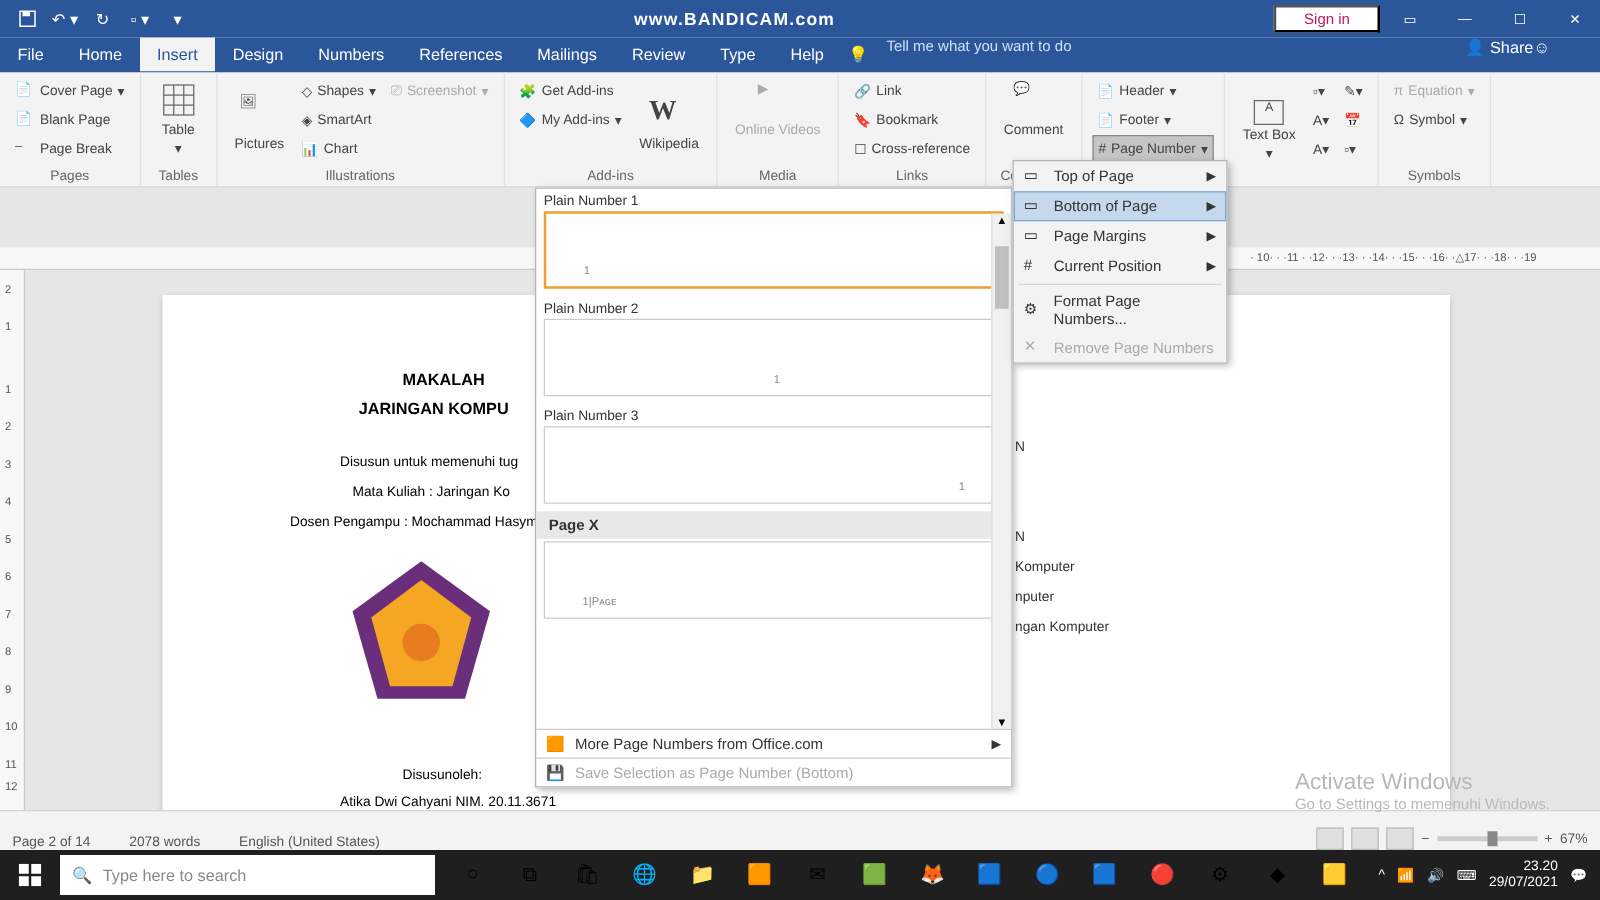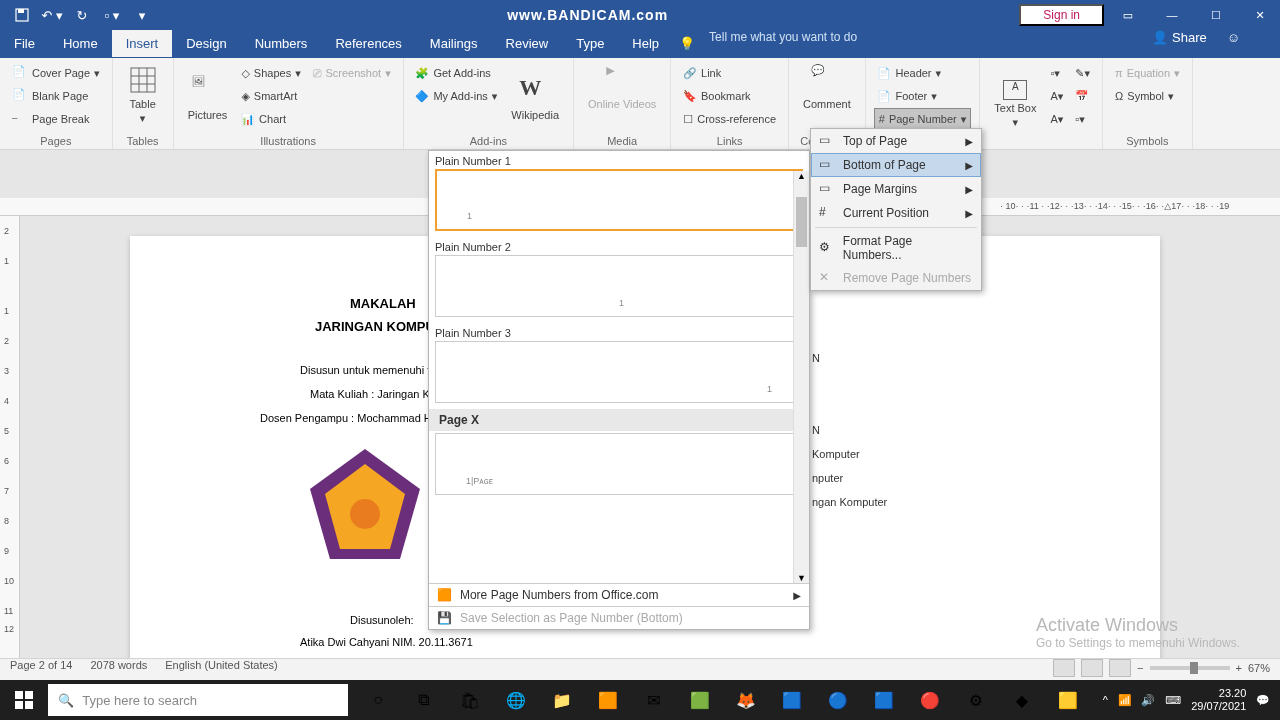--- a/index.html
+++ b/index.html
@@ -10,41 +10,41 @@
 .qat-btn { width: 28px; height: 26px; display: flex; align-items: center; justify-content: center; color: white; font-size: 13px; }
 .titlebar-center { color: white; font-size: 14px; font-weight: bold; letter-spacing: 1px; }
 .titlebar-right { display: flex; align-items: center; gap: 4px; }
 .win-btn { width: 40px; height: 30px; display: flex; align-items: center; justify-content: center; color: white; font-size: 11px; }
 .signin-btn { background: white; color: #be185d; padding: 2px 22px; font-size: 12px; }
 
 .menubar { height: 28px; background: #2b579a; display: flex; align-items: flex-start; }
 .menu-tab { padding: 6px 14px; color: white; font-size: 13px; }
 .menu-tab.active { background: #f3f3f3; color: #2b579a; }
 .tellme { color: #cfe0f5; font-size: 12px; margin-left: 8px; }
-.share-area { margin-left: auto; color: white; font-size: 13px; padding-right: 40px; display: flex; gap: 20px; }
+.share-area { margin-left: auto; color: white; font-size: 13px; padding-right: 40px; display: flex; gap: 0; }
 
 .ribbon { height: 92px; background: #f3f3f3; border-bottom: 1px solid #d4d4d4; display: flex; }
 .ribbon-group { border-right: 1px solid #e1e1e1; padding: 4px 8px 2px; display: flex; flex-direction: column; justify-content: space-between; }
 .ribbon-group-label { font-size: 11px; color: #666; text-align: center; padding-top: 2px; }
 .ribbon-items { display: flex; gap: 4px; flex: 1; }
 .ribbon-btn-v { display: flex; flex-direction: column; align-items: center; justify-content: center; padding: 2px 6px; font-size: 11px; color: #444; gap: 2px; }
 .ribbon-btn-h { display: flex; align-items: center; gap: 4px; font-size: 11px; color: #444; padding: 2px 4px; height: 22px; }
 .ribbon-btn-h.highlighted { background: #c5c5c5; border: 1px solid #888; }
 .ribbon-col { display: flex; flex-direction: column; gap: 1px; }
 .ribbon-icon { width: 16px; height: 16px; display: inline-block; }
 .ribbon-icon-lg { width: 32px; height: 32px; display: inline-block; }
 
 .ruler-h { height: 18px; background: #f8f8f8; border-bottom: 1px solid #ccc; position: relative; font-size: 9px; color: #555; margin-top: 48px; }
 .ruler-h span { position: absolute; top: 3px; }
 
 .workspace { background: #e6e6e6; height: 500px; display: flex; position: relative; }
 .ruler-v { width: 20px; background: #f8f8f8; border-right: 1px solid #ccc; font-size: 9px; color: #555; position: relative; }
 .ruler-v span { position: absolute; left: 4px; }
 .doc-area { flex: 1; padding: 20px 0 0 110px; position: relative; }
-.doc-page { width: 1030px; height: 480px; background: white; box-shadow: 0 2px 6px rgba(0,0,0,0.2); padding: 60px 50px; position: relative; }
+.doc-page { width: 1030px; height: 480px; background: white; box-shadow: 0 2px 6px rgba(0,0,0,0.2); padding: 60px 22px; position: relative; }
 .doc-title { font-size: 13px; font-weight: bold; text-align: left; margin-left: 170px; }
 .doc-subtitle { font-size: 13px; font-weight: bold; margin-left: 135px; margin-top: 8px; }
 .doc-text { font-size: 11px; margin-left: 120px; margin-top: 30px; }
 .doc-text2 { font-size: 11px; margin-left: 130px; margin-top: 12px; }
 .doc-text3 { font-size: 11px; margin-left: 80px; margin-top: 12px; }
 .doc-logo { width: 130px; height: 130px; margin: 20px 0 0 120px; position: relative; }
 .doc-foot { font-size: 11px; margin-left: 170px; margin-top: 40px; }
 .doc-foot2 { font-size: 11px; margin-left: 120px; margin-top: 10px; }
 
 .page-num-menu { position: absolute; top: 128px; left: 810px; width: 172px; background: #f3f3f3; border: 1px solid #b5b5b5; box-shadow: 2px 2px 6px rgba(0,0,0,0.3); z-index: 100; }
@@ -61,21 +61,21 @@
 .gallery-item-label { font-size: 11px; color: #333; padding: 2px 0; }
 .gallery-preview { border: 1px solid #ccc; height: 62px; background: white; position: relative; margin-bottom: 4px; }
 .gallery-preview.hover { border: 2px solid #f0a030; }
 .gallery-num { position: absolute; font-size: 9px; color: #888; }
 .gallery-foot { border-top: 1px solid #ccc; padding: 4px 8px; display: flex; align-items: center; gap: 8px; font-size: 12px; color: #333; }
 .gallery-foot.disabled { color: #aaa; }
 .gallery-scroll { position: absolute; right: 0; top: 20px; bottom: 46px; width: 16px; background: #f0f0f0; border-left: 1px solid #ddd; }
 .gallery-thumb { background: #c0c0c0; height: 50px; margin: 16px 2px 0; }
 .right-col-text { position: absolute; font-size: 11px; color: #333; z-index: 5; }
 
-.statusbar { position: absolute; bottom: 40px; left: 0; right: 0; height: 22px; background: #f3f3f3; border-top: 1px solid #d4d4d4; display: flex; align-items: flex-start; padding: 0 10px; font-size: 11px; color: #555; gap: 18px; }
+.statusbar { position: absolute; bottom: 40px; left: 0; right: 0; height: 32px; background: #f3f3f3; border-top: 1px solid #d4d4d4; display: flex; align-items: flex-end; padding: 0 10px; font-size: 11px; color: #555; gap: 31px; }
 .status-right { margin-left: auto; display: flex; align-items: center; gap: 6px; }
 .view-btn { width: 22px; height: 18px; background: #e0e0e0; border: 1px solid #bbb; }
 .zoom-slider { width: 80px; height: 4px; background: #ccc; position: relative; }
 .zoom-thumb { width: 8px; height: 12px; background: #888; position: absolute; left: 50%; top: -4px; }
 
 .watermark { position: absolute; right: 40px; bottom: 70px; color: #b8b8b8; font-size: 18px; z-index: 2; }
 .watermark small { font-size: 12px; display: block; }
 
 .taskbar { position: absolute; bottom: 0; left: 0; right: 0; height: 40px; background: #1f1f1f; display: flex; align-items: center; }
 .start-btn { width: 48px; height: 40px; display: flex; align-items: center; justify-content: center; }

